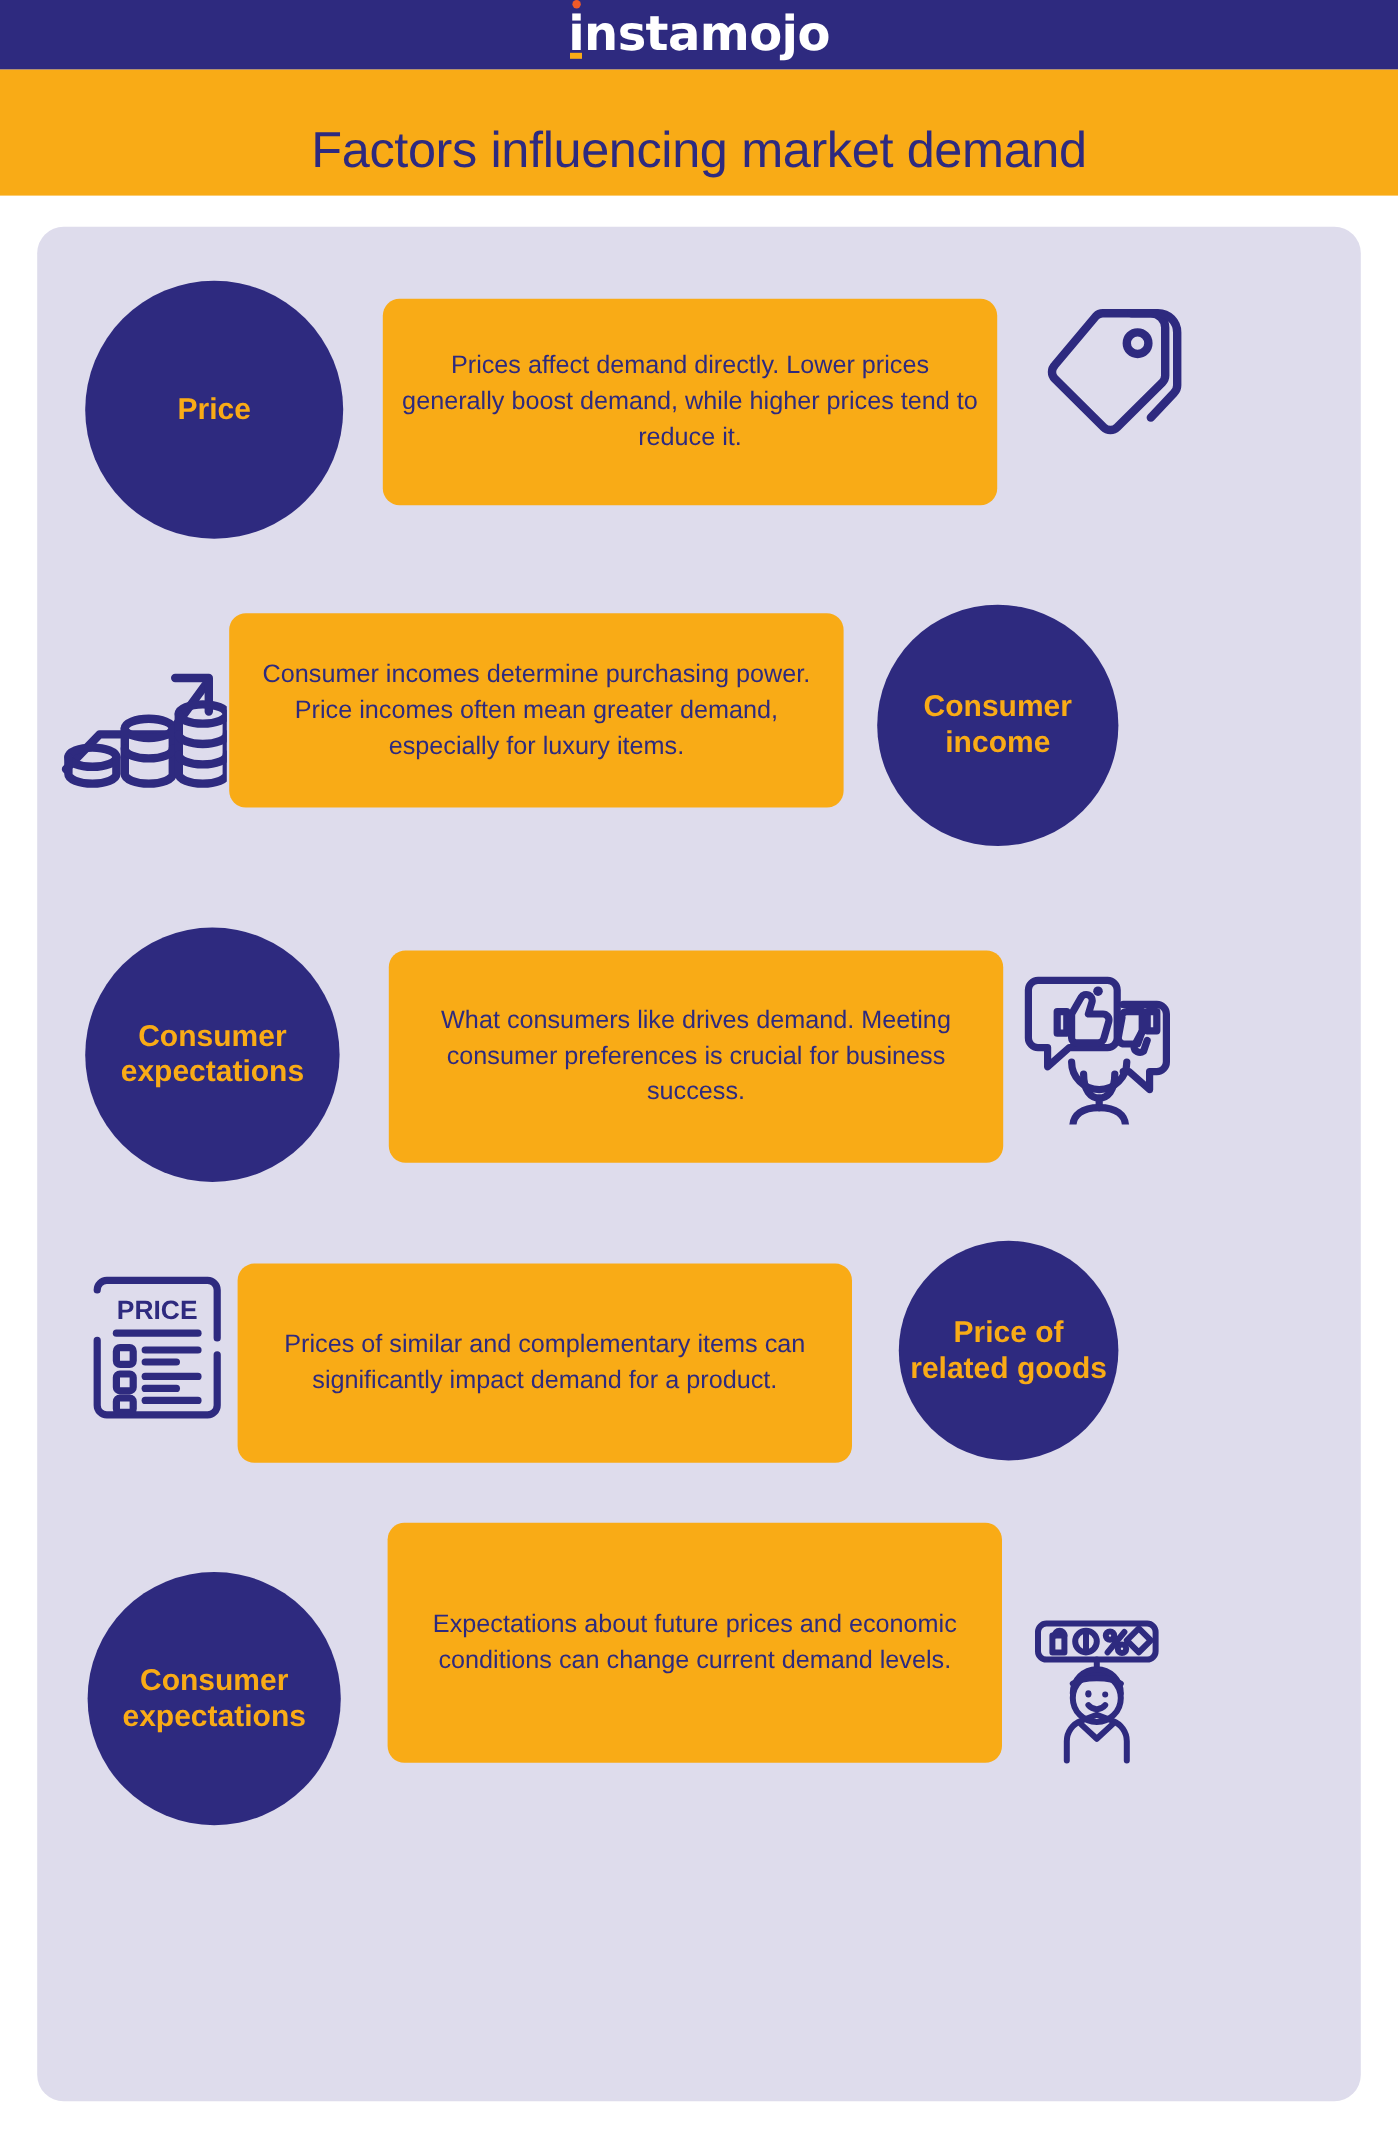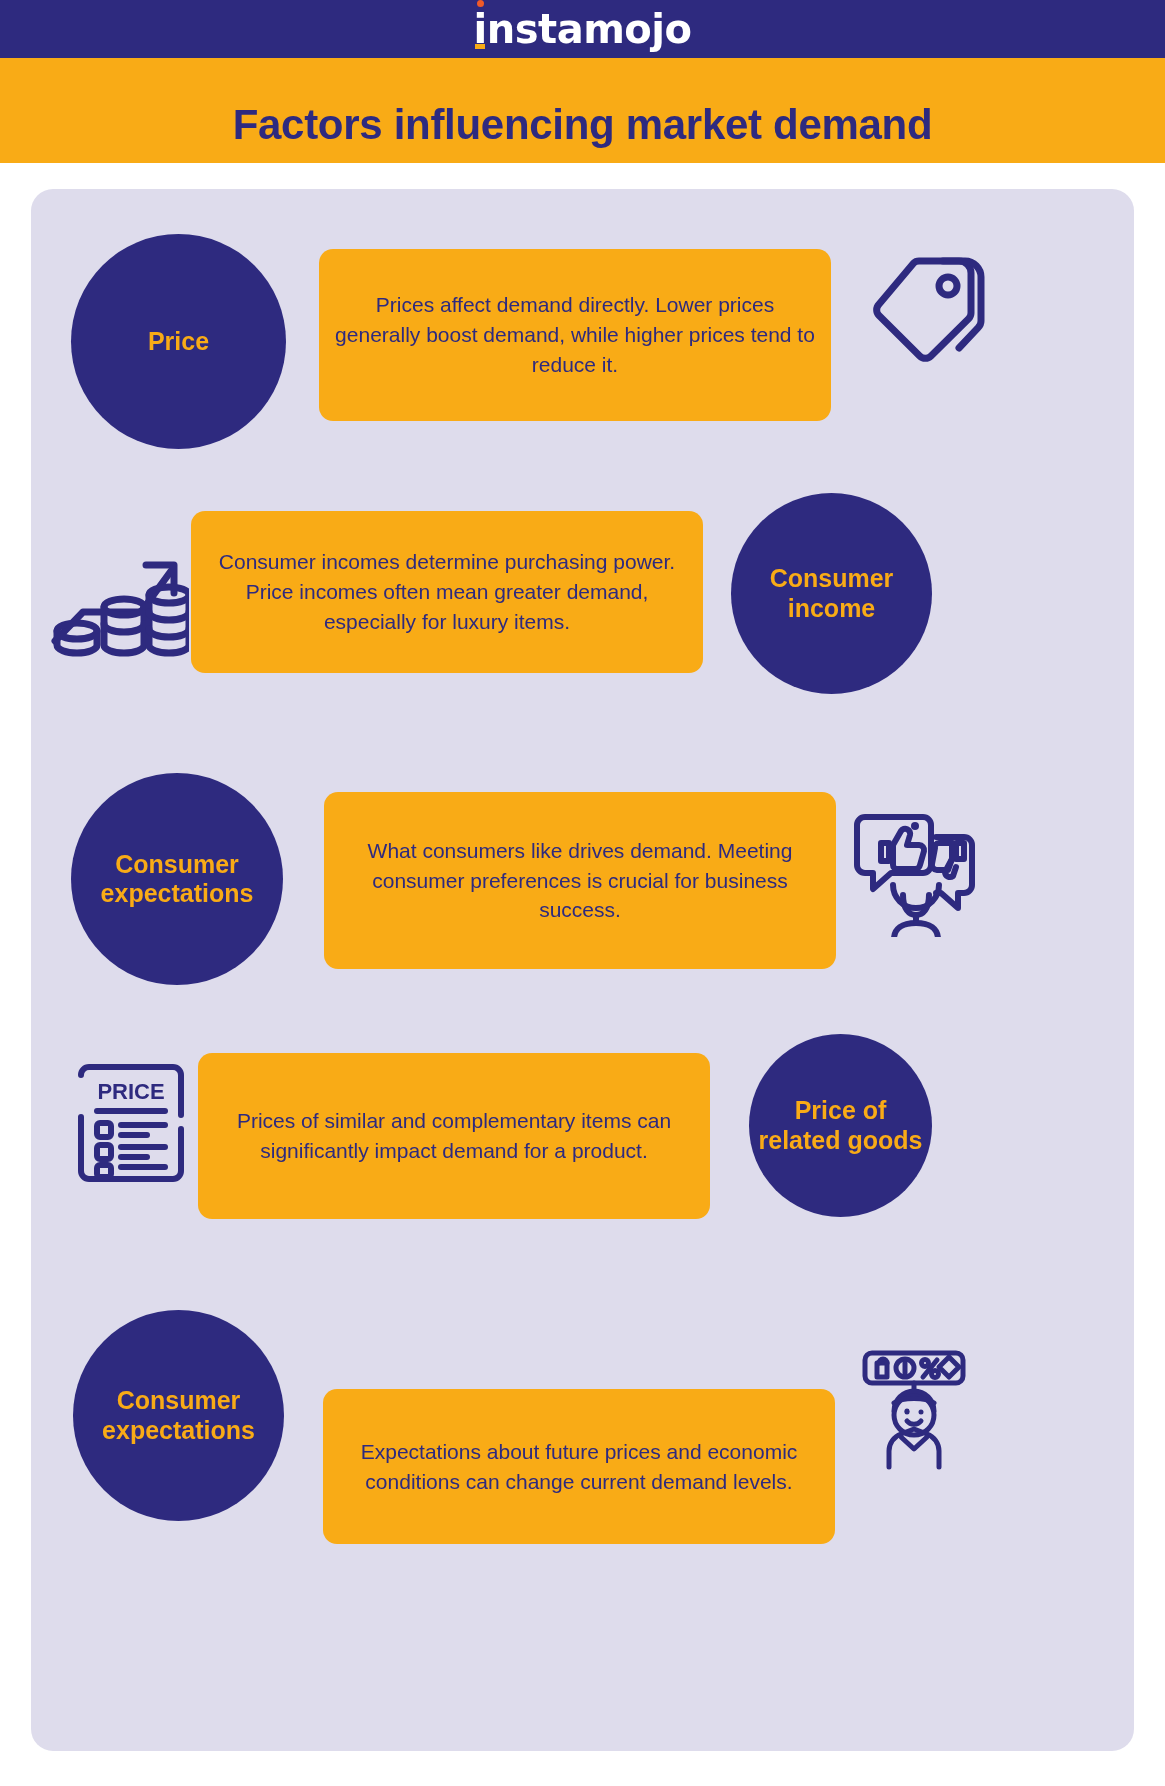--- a/index.html
+++ b/index.html
@@ -31,21 +31,21 @@
     width: 10px; height: 5px; background: #f9ab16;
   }
 
   
   .titleband {
     height: 105px; background: #f9ab16;
     display: flex; align-items: center; justify-content: center;
   }
   .titleband h1 {
     color: #2e2a7f;
-    font-size: 42px; font-weight: 700; letter-spacing: -0.3px; margin-top: 28px;
+    font-size: 42px; font-weight: 400; letter-spacing: -0.3px; margin-top: 28px;
   }
 
   
   .panel {
     position: absolute; left: 31px; top: 189px;
     width: 1103px; height: 1562px;
     background: #dedcec; border-radius: 22px;
   }
 
   .row { position: absolute; width: 100%; }
@@ -133,21 +133,21 @@
           <path d="M100 76 v50 a20 8 0 0 0 40 0 v-50"></path>
           <path d="M100 93 a20 8 0 0 0 40 0"></path>
           <path d="M100 110 a20 8 0 0 0 40 0"></path>
         </svg>
       </div>
 
       <div class="card" style="left:160px; top:322px; width:512px; height:162px;">
         <p>Consumer incomes determine purchasing power. Price incomes often mean greater demand, especially for luxury items.</p>
       </div>
 
-      <div class="circle" style="left:700px; top:304px; width:201px; height:201px;">
+      <div class="circle" style="left:700px; top:315px; width:201px; height:201px;">
         <span>Consumer income</span>
       </div>
     </div>
 
     <div class="row">
       <div class="circle" style="left:40px; top:584px; width:212px; height:212px;">
         <span>Consumer expectations</span>
       </div>
 
       <div class="card" style="left:293px; top:603px; width:512px; height:177px;">
@@ -198,21 +198,21 @@
       <div class="circle" style="left:718px; top:845px; width:183px; height:183px;">
         <span>Price of related goods</span>
       </div>
     </div>
 
     <div class="row">
       <div class="circle" style="left:42px; top:1121px; width:211px; height:211px;">
         <span>Consumer expectations</span>
       </div>
 
-      <div class="card" style="left:292px; top:1200px; width:512px; height:155px;">
+      <div class="card" style="left:292px; top:1080px; width:512px; height:200px;">
         <p>Expectations about future prices and economic conditions can change current demand levels.</p>
       </div>
 
       <div class="icon" style="left:818px; top:1152px; width:130px; height:130px;">
         <svg width="130" height="130" viewBox="0 0 130 130" fill="none" stroke="#2e2a7f" stroke-width="5" stroke-linejoin="round" stroke-linecap="round">
           <rect x="16" y="12" width="98" height="30" rx="7"></rect>
           <path d="M28 22 h10 v14 h-10 z"></path>
           <path d="M30 22 a4 4 0 0 1 8 0"></path>
           <circle cx="56" cy="27" r="9"></circle>
           <path d="M56 21 v12"></path>

